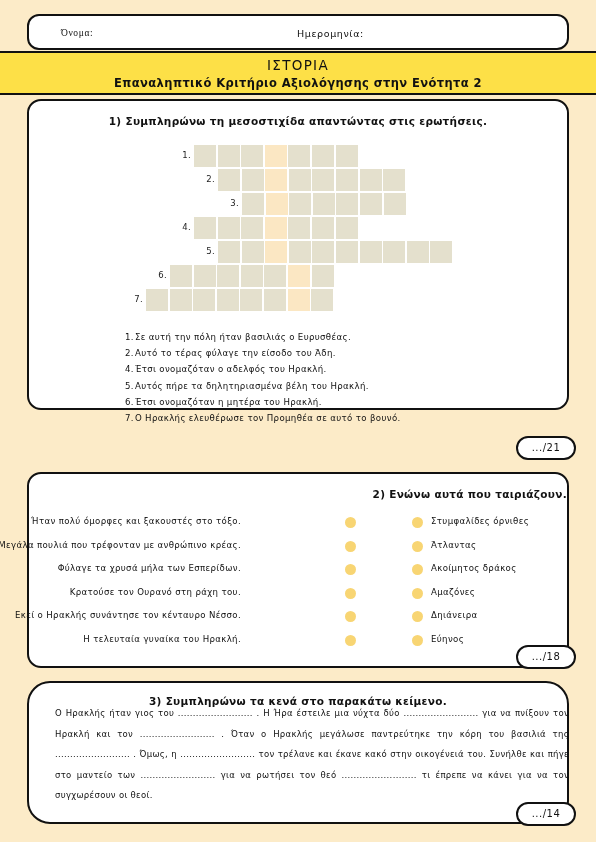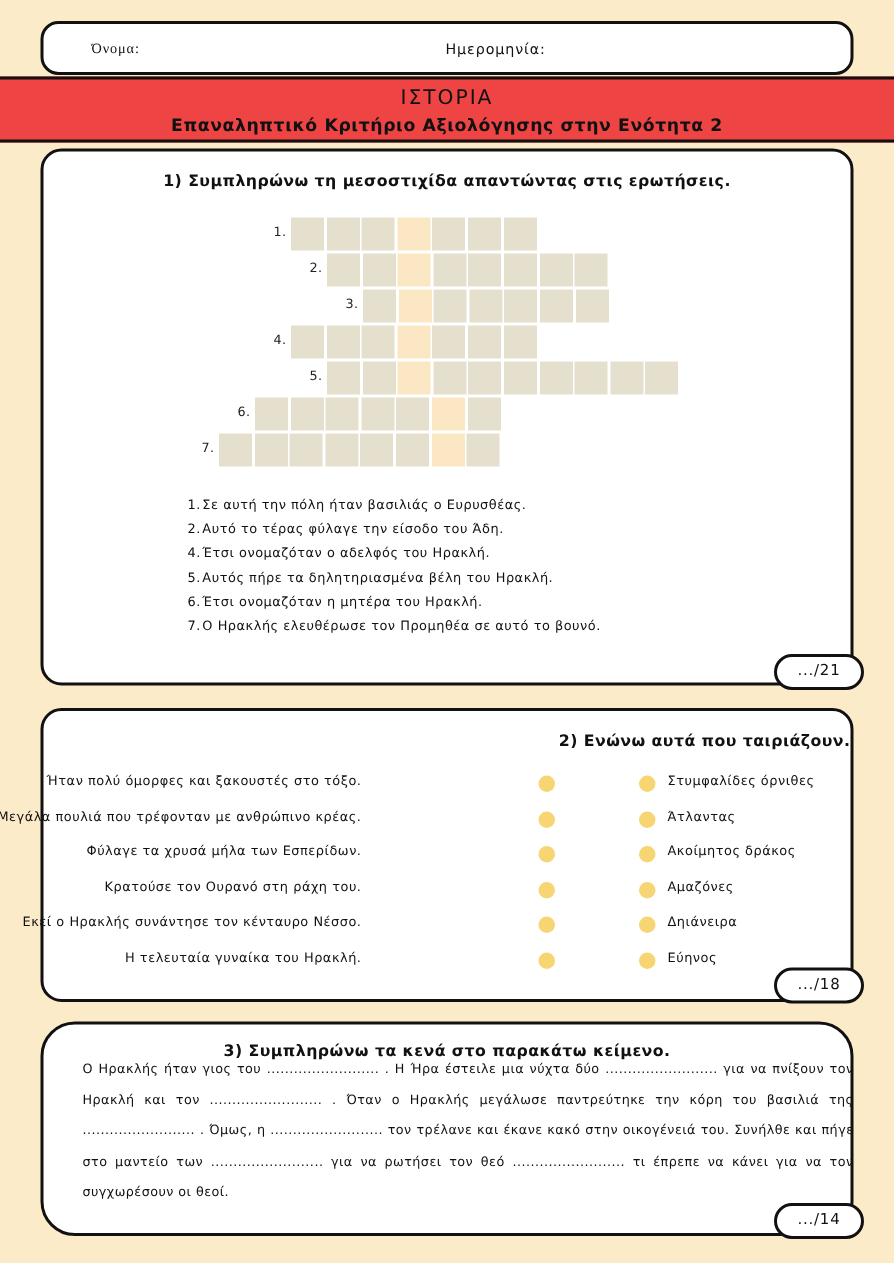--- a/index.html
+++ b/index.html
@@ -49,21 +49,21 @@
   #name-label { left: 32px; top: 12px; font-family: Liberation Serif, serif; }
   #date-label { left: 268px; top: 12px; }
 
   
   #title-banner {
     position: absolute;
     left: 0;
     top: 51px;
     width: 596px;
     height: 44px;
-    background: #ef4444;
+    background: #fde047;
     border-top: 2.5px solid #111;
     border-bottom: 2.5px solid #111;
     box-sizing: border-box;
     text-align: center;
   }
   #banner-title {
     position: absolute;
     left: 0; right: 0;
     top: 4px;
     font-size: 13.5px;
@@ -74,21 +74,21 @@
     position: absolute;
     left: 0; right: 0;
     top: 23px;
     font-size: 11.5px;
     font-weight: bold;
     letter-spacing: 0.4px;
     color: #111;
   }
 
   
-  #card-1 { left: 27px; top: 99px;  width: 542px; height: 358px; }
+  #card-1 { left: 27px; top: 99px;  width: 542px; height: 311px; }
   #card-2 { left: 27px; top: 472px; width: 542px; height: 196px; }
   #card-3 { left: 27px; top: 681px; width: 542px; height: 143px; border-radius: 23px; }
 
   .ex-title {
     position: absolute;
     left: 0; right: 0;
     text-align: center;
     font-size: 10.5px;
     font-weight: bold;
     color: #111;
@@ -170,21 +170,20 @@
   
   #match-area {
     position: absolute;
     left: 0;
     top: 38px;
     width: 542px;
   }
   .match-row {
     position: relative;
     height: 23.5px;
-    margin-left: 14px;
   }
   .match-left-text {
     position: absolute;
     right: 330px;
     top: 4px;
     font-size: 8.6px;
     color: #111;
     letter-spacing: 0.35px;
     white-space: nowrap;
   }

